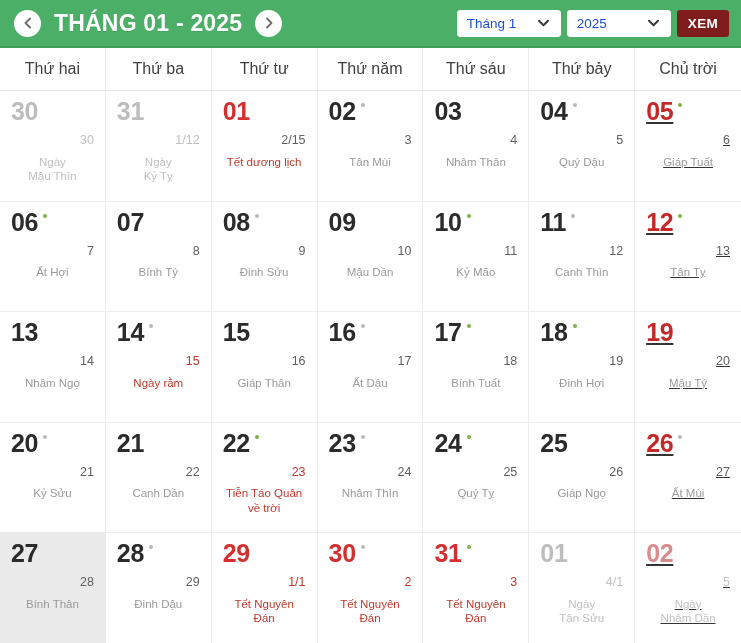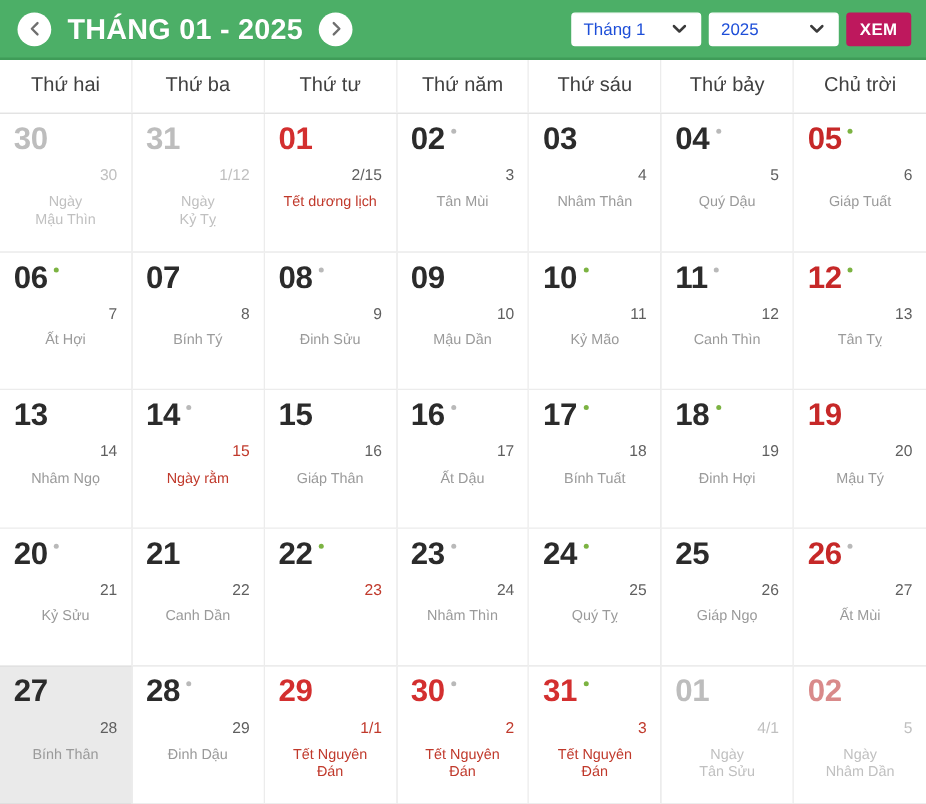--- a/index.html
+++ b/index.html
@@ -82,21 +82,21 @@
     overflow: hidden;
   }
   .sel-caret {
     width: 20px;
     display: flex;
     align-items: center;
     justify-content: center;
     padding-right: 6px;
   }
   .btn-xem {
-    background: #be185d;
+    background: #7f1d1d;
     color: #fff;
     font-size: 13.5px;
     font-weight: bold;
     height: 27px;
     padding: 0 11px;
     border: none;
     border-radius: 3px;
     display: flex;
     align-items: center;
     cursor: pointer;
@@ -135,21 +135,21 @@
     border-right: 1px solid #ececec;
     border-bottom: 1px solid #ececec;
     box-sizing: border-box;
     padding: 9px 11px 6px 11px;
     display: flex;
     flex-direction: column;
     background: #ffffff;
     cursor: pointer;
     overflow: hidden;
   }
-  .day:nth-child(7n) { border-right: none; }
+  .day:nth-child(7n) { border-right: none; text-decoration: underline; }
   .day.today { background: #eaeaea; }
 
   .solar-line {
     display: flex;
     align-items: flex-start;
     height: 27px;
     line-height: 1;
   }
   .solar {
     font-size: 25px;
@@ -421,20 +421,21 @@
       </div>
       <div class="lunar">22</div>
       <div class="event">Canh Dần</div>
     </div>
     <div class="day">
       <div class="solar-line">
         <span class="solar">22</span>
         <span class="dot green"></span>
       </div>
       <div class="lunar red">23</div>
+      <div class="event red">Tiễn Táo Quân<br>về trời</div>
     </div>
     <div class="day">
       <div class="solar-line">
         <span class="solar">23</span>
         <span class="dot gray"></span>
       </div>
       <div class="lunar">24</div>
       <div class="event">Nhâm Thìn</div>
     </div>
     <div class="day">

